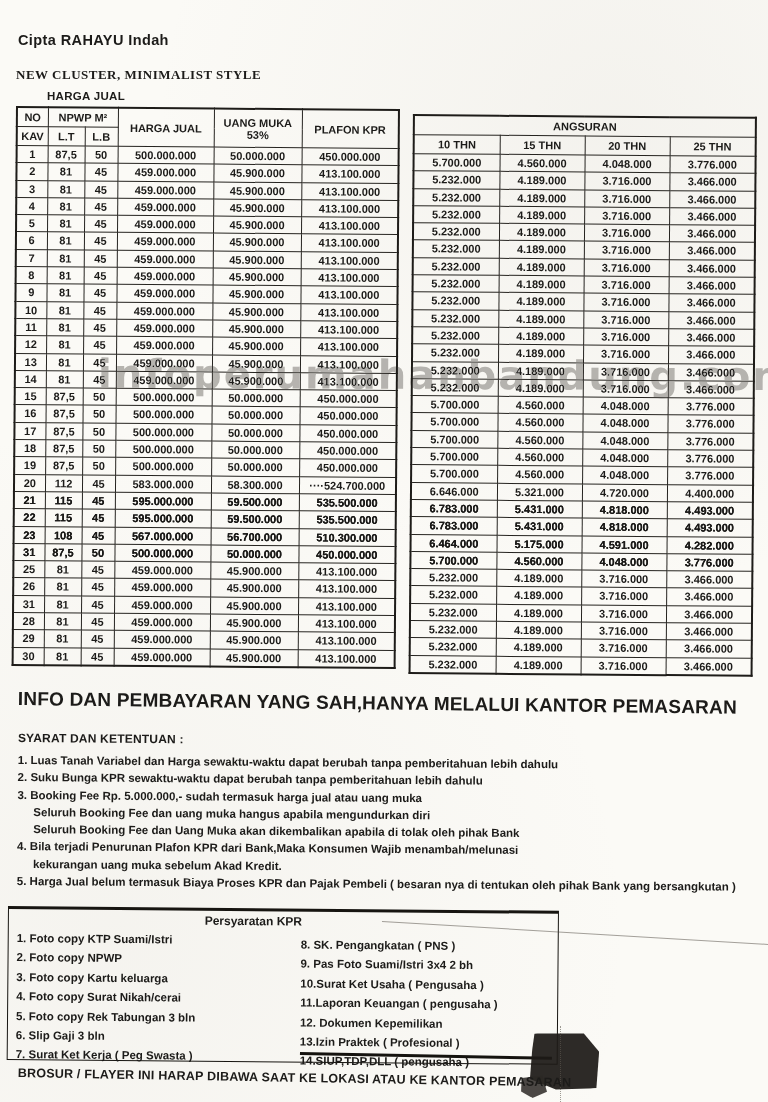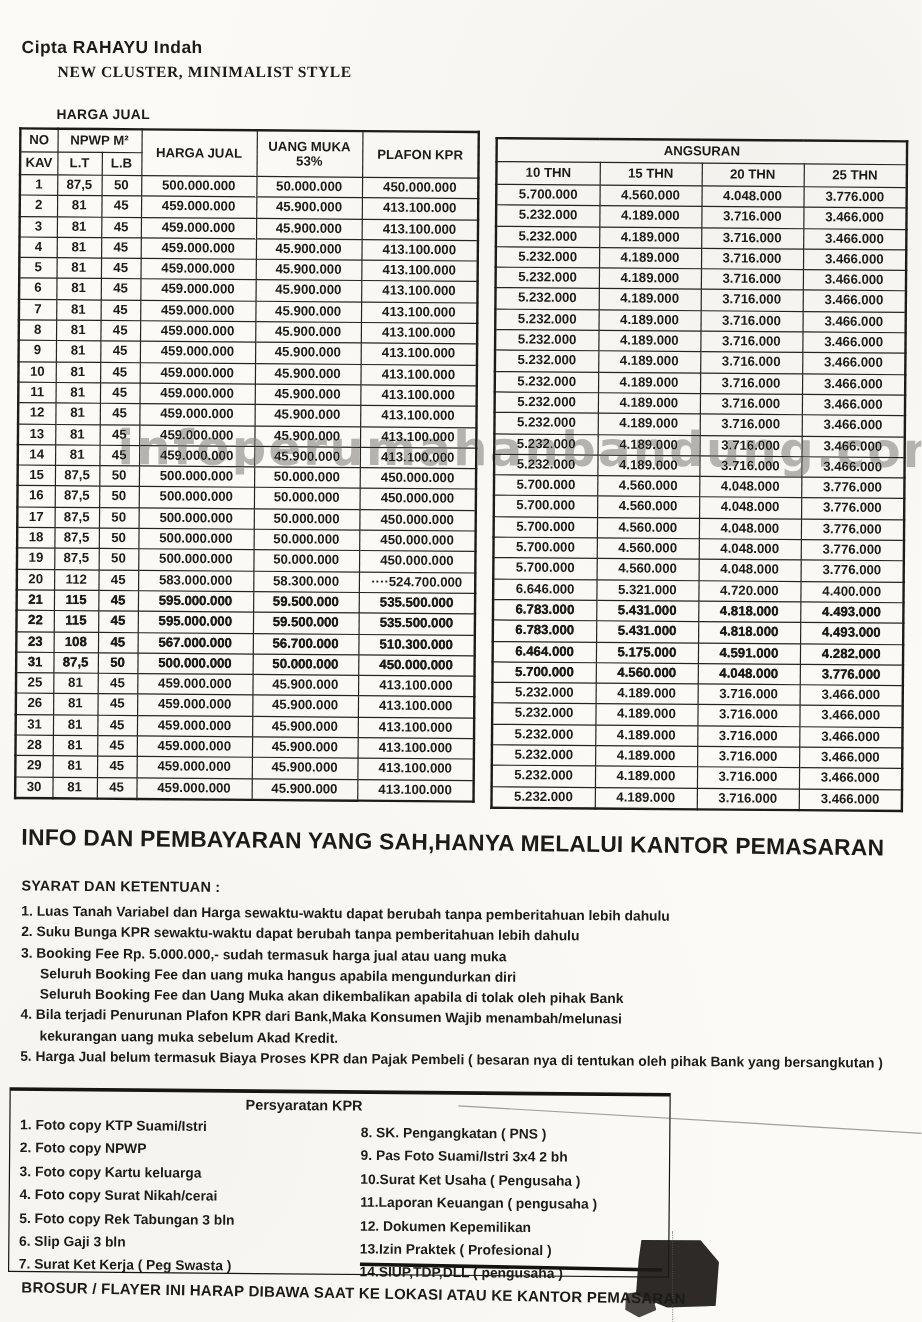--- a/index.html
+++ b/index.html
@@ -7,21 +7,21 @@
     position:relative;width:768px;height:1102px;overflow:hidden;
     background:
       radial-gradient(circle at 80% 12%, rgba(190,185,175,.12), transparent 40%),
       radial-gradient(circle at 15% 85%, rgba(190,185,175,.10), transparent 45%),
       #fbfaf6;
     color:#1c1b19;
     font-family:"Liberation Sans",sans-serif;
   }
   .company{position:absolute;left:18px;top:8px;font-weight:800;font-size:14.5px;letter-spacing:.4px;margin-top:24px;}
   .address{position:absolute;left:18px;top:28px;font-family:"Liberation Serif",serif;font-style:italic;font-weight:600;font-size:12.5px;}
-  .subtitle{position:absolute;left:16px;top:52px;font-family:"Liberation Serif",serif;font-weight:600;font-size:13px;letter-spacing:.5px;margin-left:32px;}
+  .subtitle{position:absolute;left:16px;top:67px;font-family:"Liberation Serif",serif;font-weight:600;font-size:13px;letter-spacing:.5px;}
   .caption{position:absolute;left:47px;top:90px;font-weight:800;font-size:11.5px;letter-spacing:.3px;}
 
   .tables-wrap{position:absolute;left:16px;top:106px;width:745px;transform:rotate(.45deg);transform-origin:left top;}
   table.tbl{border-collapse:collapse;table-layout:fixed;position:absolute;}
   #tblLeft{left:0;top:0;width:382px;}
   #tblRight{left:397px;top:5px;width:342px;}
   .tbl th,.tbl td{
     border:1.4px solid #262420;padding:0;margin:0;overflow:hidden;white-space:nowrap;
     font-family:"Liberation Sans",sans-serif;font-weight:700;font-size:11px;
     text-align:center;vertical-align:middle;color:#1c1b19;

